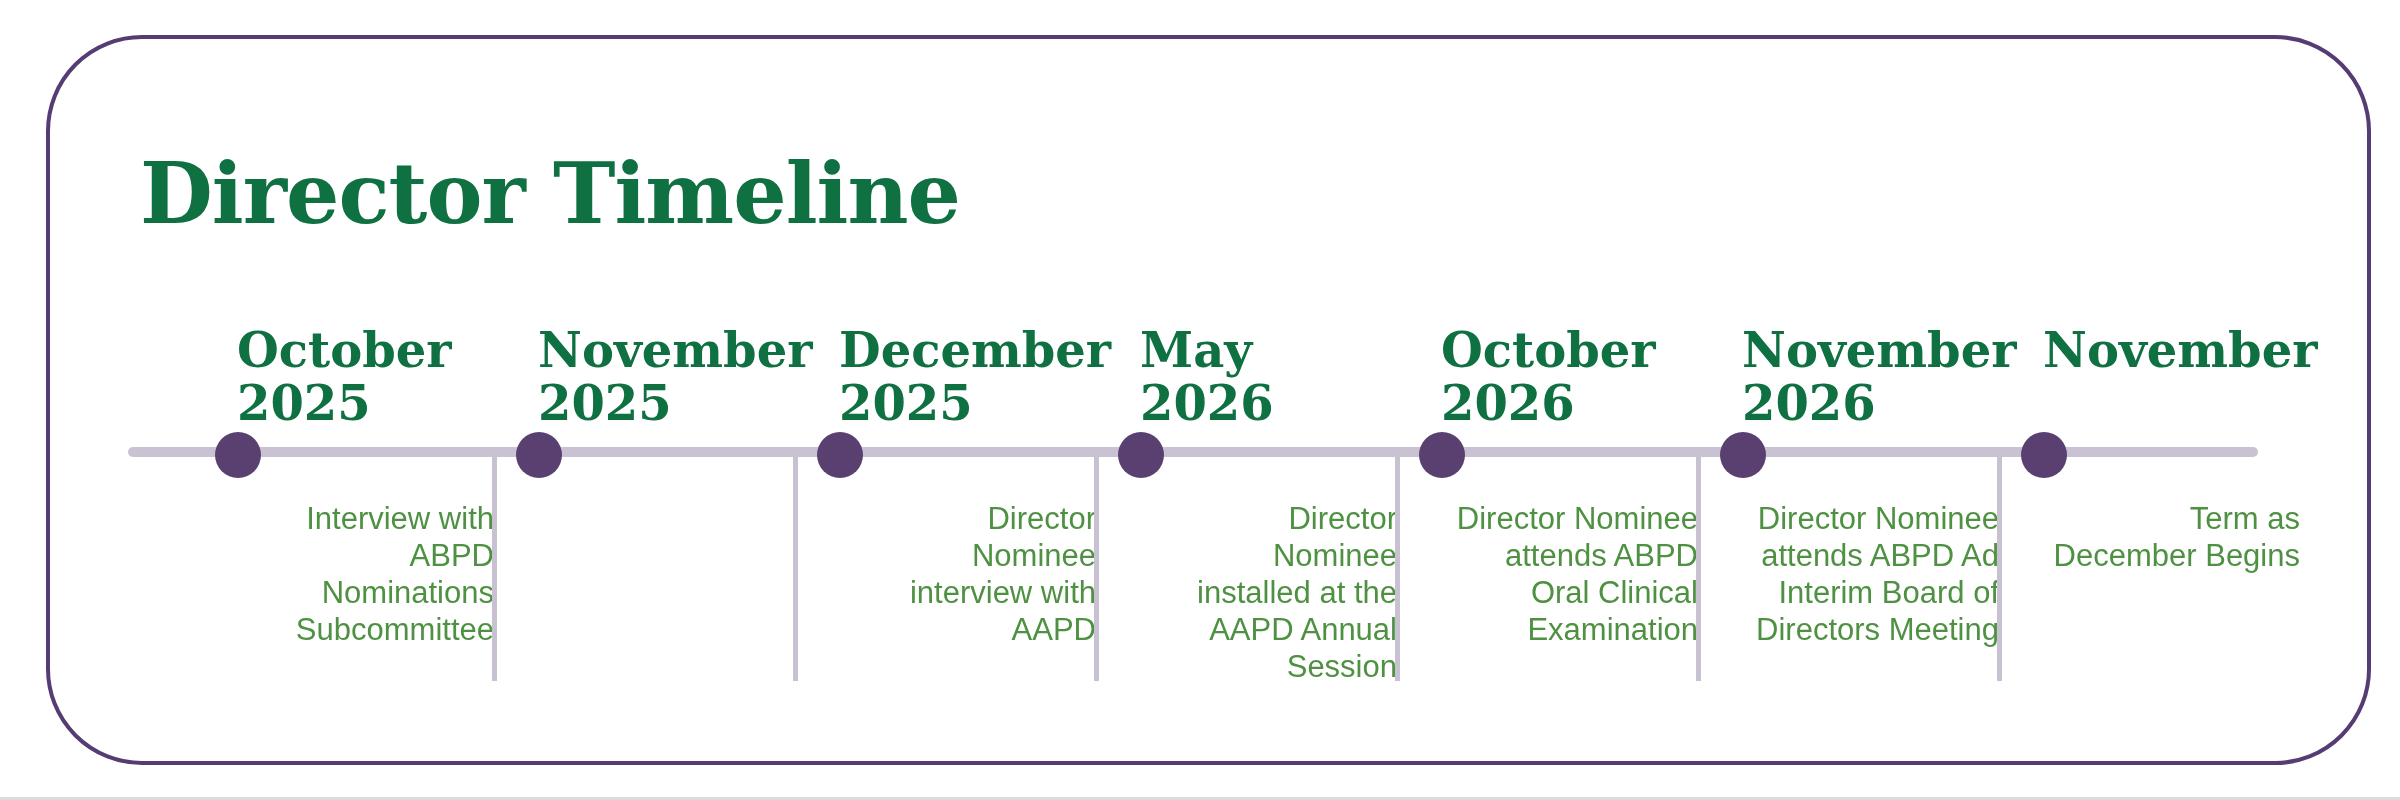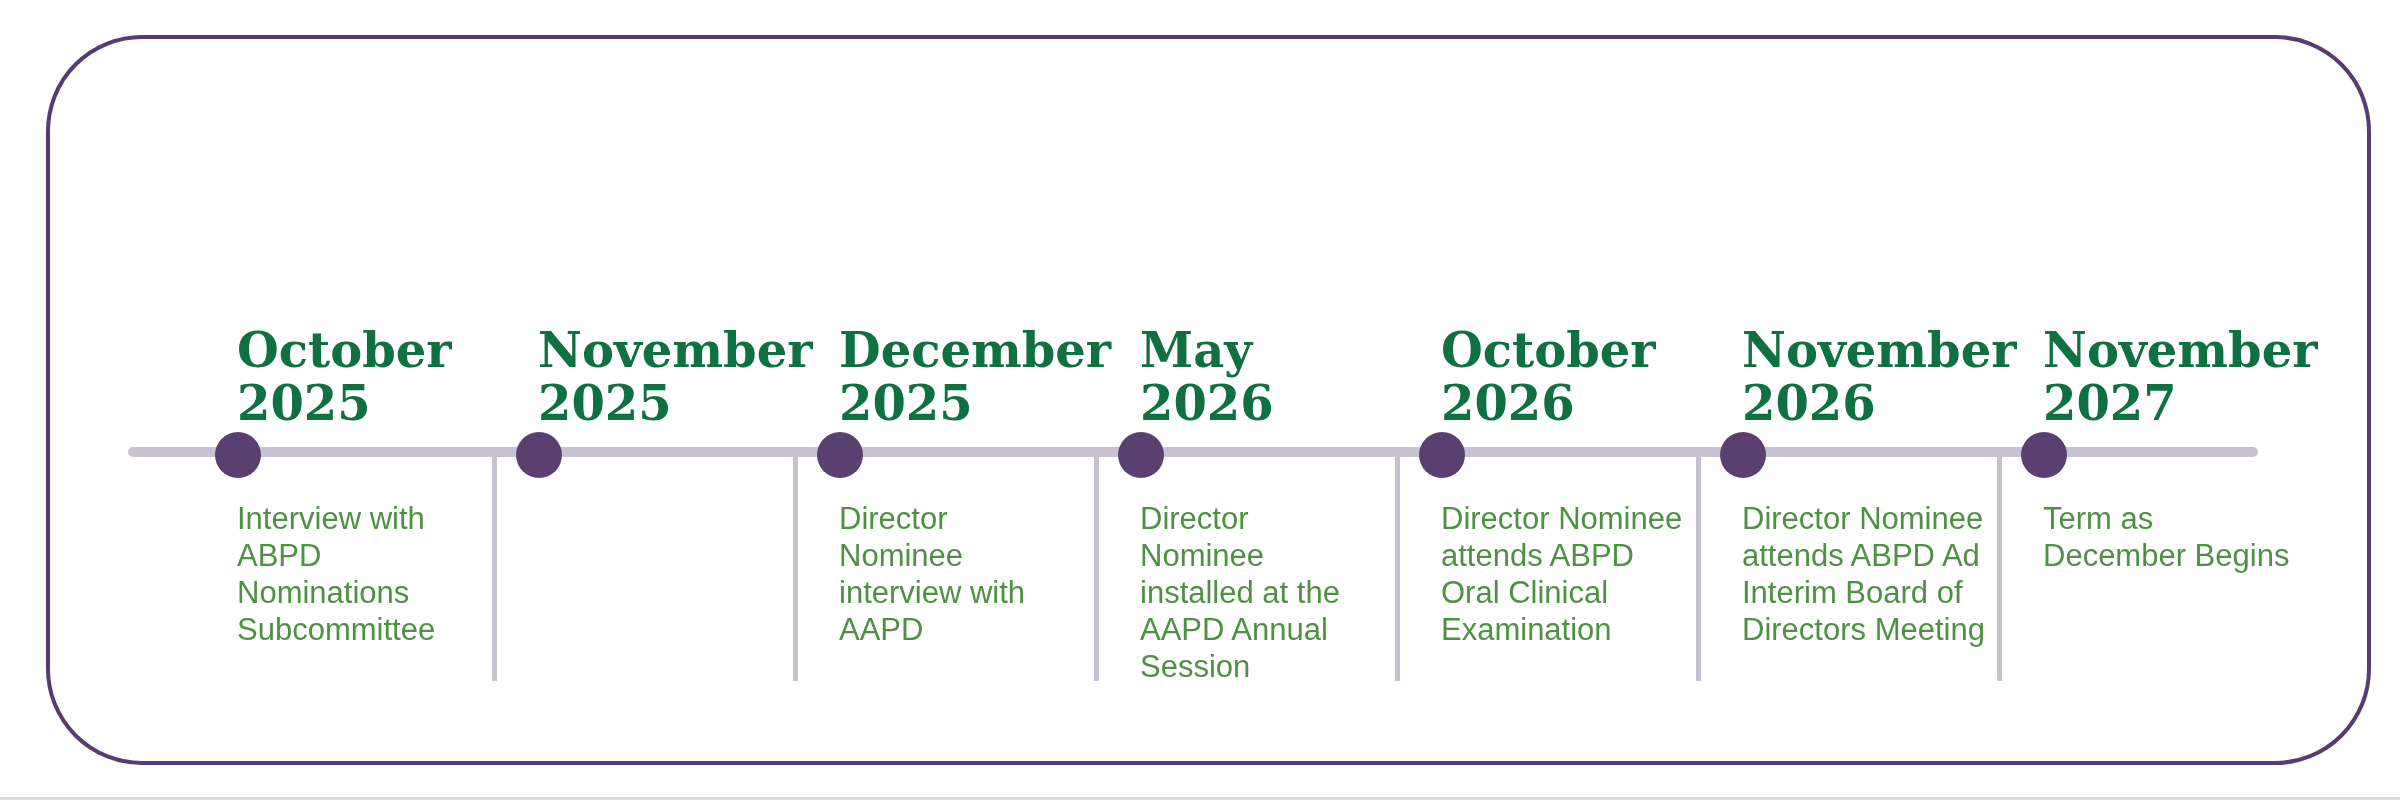--- a/index.html
+++ b/index.html
@@ -63,20 +63,21 @@
     font-size:48px;
     line-height:53px;
     white-space:nowrap;
   }
   .desc{
     margin-top:53px;
     font-size:31px;
     line-height:37px;
     color:var(--green-mid,#4f9142);
     white-space:pre;
+    text-align:right;
   }
   .dot{
     position:absolute;
     left:22px;top:114px;
     width:46px;height:46px;
     border-radius:50%;
     background:var(--dot,#594070);
     z-index:2;
   }
   .divider{
@@ -91,20 +92,21 @@
     width:100%;height:3px;
     background:#dcdcdc;
   }
 </style>
 </head>
 <body>
 
 <div class="canvas">
   <div class="frame"></div>
 
+  <h1 class="title">Director Timeline</h1>
 
   <div class="bar"></div>
 
   <div class="columns">
   <div class="col">
 
     <div class="date">
       <span>October</span>
       <span>2025</span>
     </div>
@@ -174,21 +176,20 @@
     <div class="desc">Director Nominee
 attends ABPD Ad
 Interim Board of
 Directors Meeting</div>
   </div>
 
   <div class="col">
     <div class="divider"></div>
     <div class="date">
       <span>November</span>
-      <span>2027</span>
     </div>
     <div class="dot"></div>
     <div class="desc">Term as
 December Begins</div>
   </div>
 </div>
 
   <div class="bottom-edge"></div>
 </div>
 

